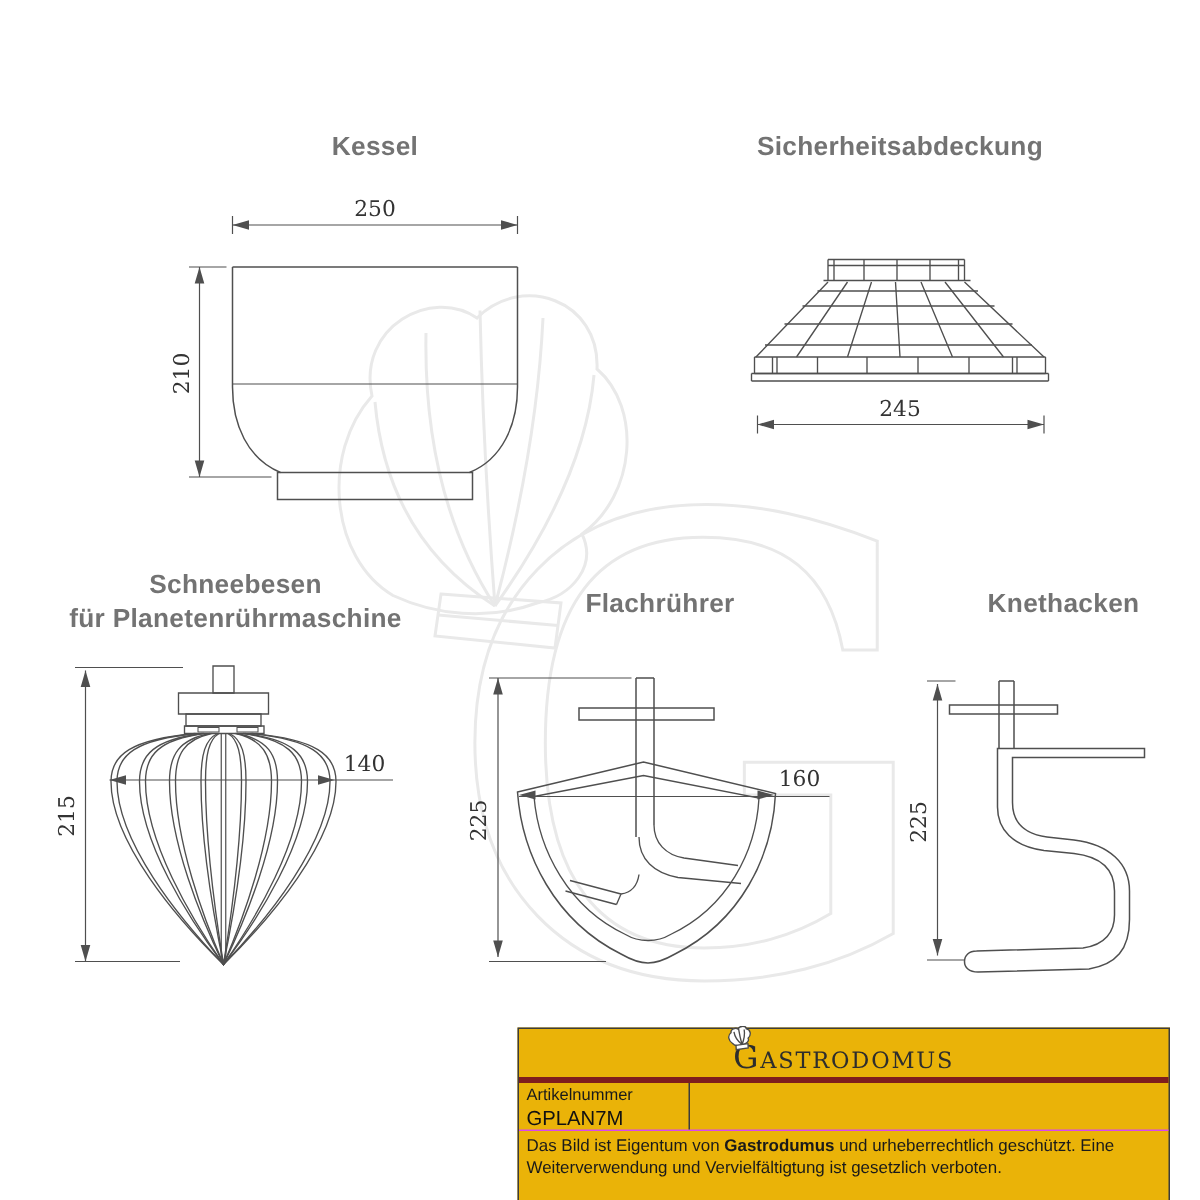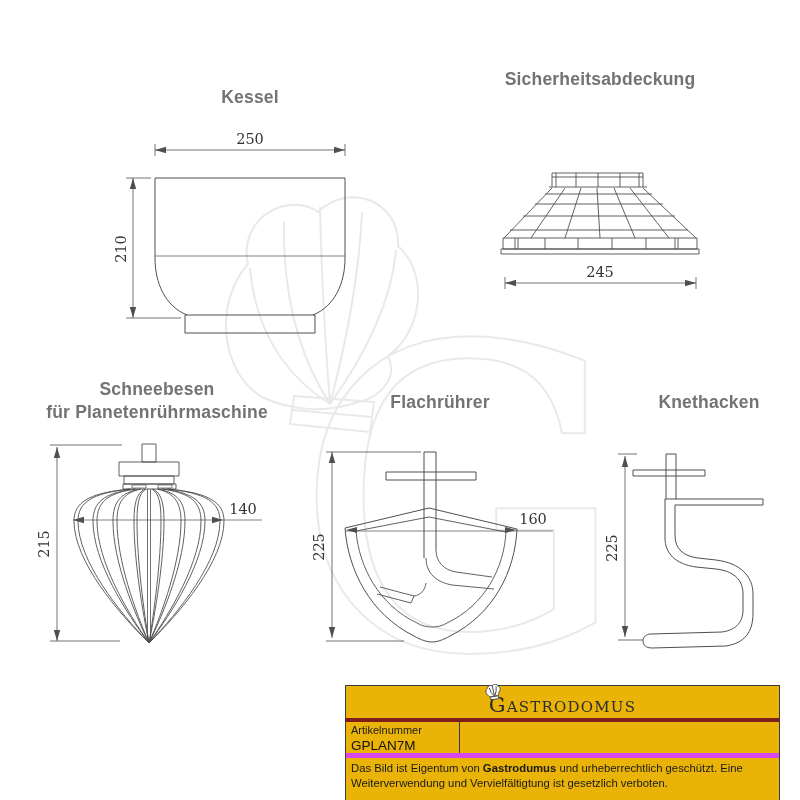--- a/index.html
+++ b/index.html
@@ -18,21 +18,21 @@
   .logo-g{font-size:21px;}
   .logo-rest{font-size:15px;}
   .logo-hat{position:absolute;left:-5px;top:-11px;width:21px;height:17px;}
   .t-row-fields{display:flex;height:35px;border-top:4px solid #7f1d1d;box-sizing:border-box;}
   .t-cell{padding:2px 5px;box-sizing:border-box;}
   .t-cell.first{width:114px;border-right:1px solid #3c3c3c;}
   .t-cell.second{flex:1;}
   .t-label{font-size:11px;color:#1a1a1a;line-height:13px;}
   .t-value{font-size:13.5px;color:#111;line-height:17px;}
   .t-value.bold{font-weight:normal;}
-  .t-row-copy{border-top:5px solid #d946ef;padding:3px 5px;font-size:11.3px;
+  .t-row-copy{border-top:1px solid #d946ef;padding:3px 5px;font-size:11.3px;
               line-height:14.5px;color:#1a1a1a;box-sizing:border-box;}
   .brand-bold{font-weight:bold;}
 </style>
 </head>
 <body>
 
 <div class="canvas">
 
   <svg class="layer-svg" width="800" height="800" viewBox="0 0 800 800">
 
@@ -165,21 +165,21 @@
 
       <path d="M625,456 V637" stroke-width="0.8"></path>
       <path d="M618,454 H637 M618,640 H643" stroke-width="0.8"></path>
       <path d="M625,456 l-3.2,11 h6.4 z M625,637 l-3.2,-11 h6.4 z" fill="#4f4f4f" stroke="none"></path>
       <text transform="translate(617,548) rotate(-90)" text-anchor="middle" font-family="DejaVu Serif, serif" font-size="14.5" fill="#333" stroke="none">225</text>
     </g>
   </svg>
 
   <div class="dtitle" style="left:150px;top:86px;width:200px;">Kessel</div>
 
-  <div class="dtitle" style="left:450px;top:68px;width:300px;">Sicherheitsabdeckung</div>
+  <div class="dtitle" style="left:450px;top:86px;width:300px;">Sicherheitsabdeckung</div>
 
   <div class="dtitle" style="left:340px;top:391px;width:200px;">Flachrührer</div>
 
   <div class="dtitle" style="left:17px;top:378px;width:280px;">
     <div>Schneebesen</div>
     <div>für Planetenrührmaschine</div>
   </div>
 
   <div class="dtitle" style="left:609px;top:391px;width:200px;">Knethacken</div>
 

